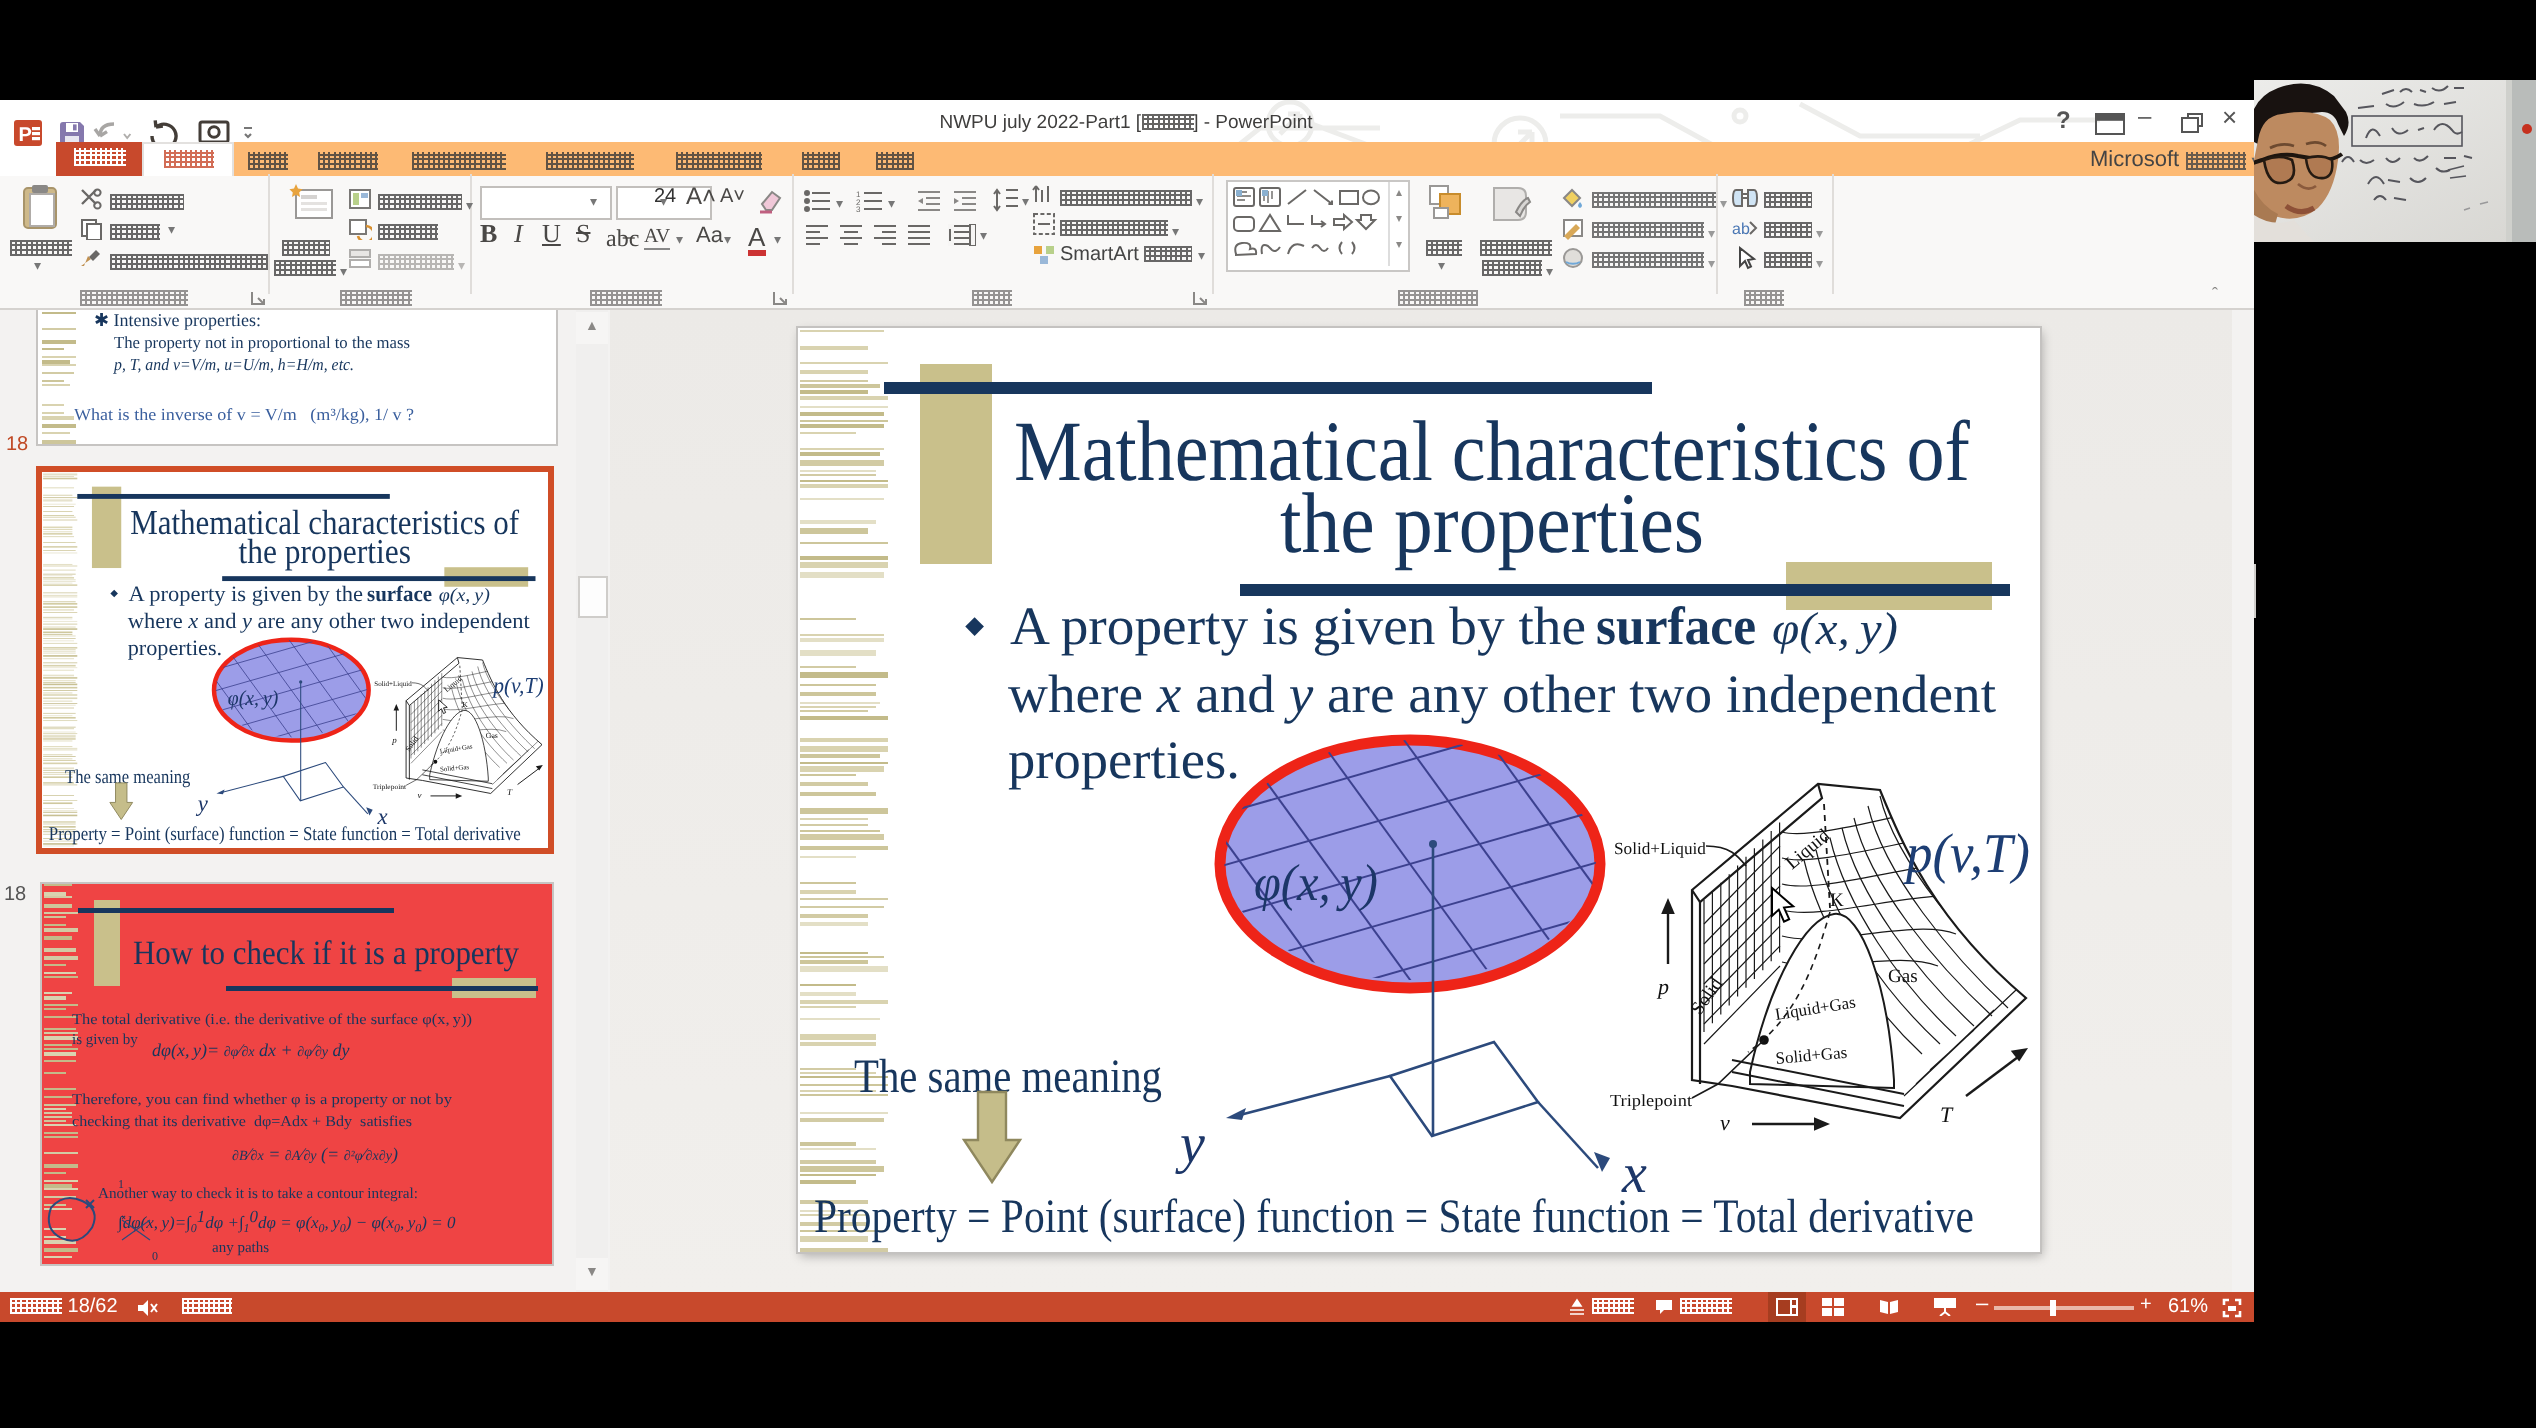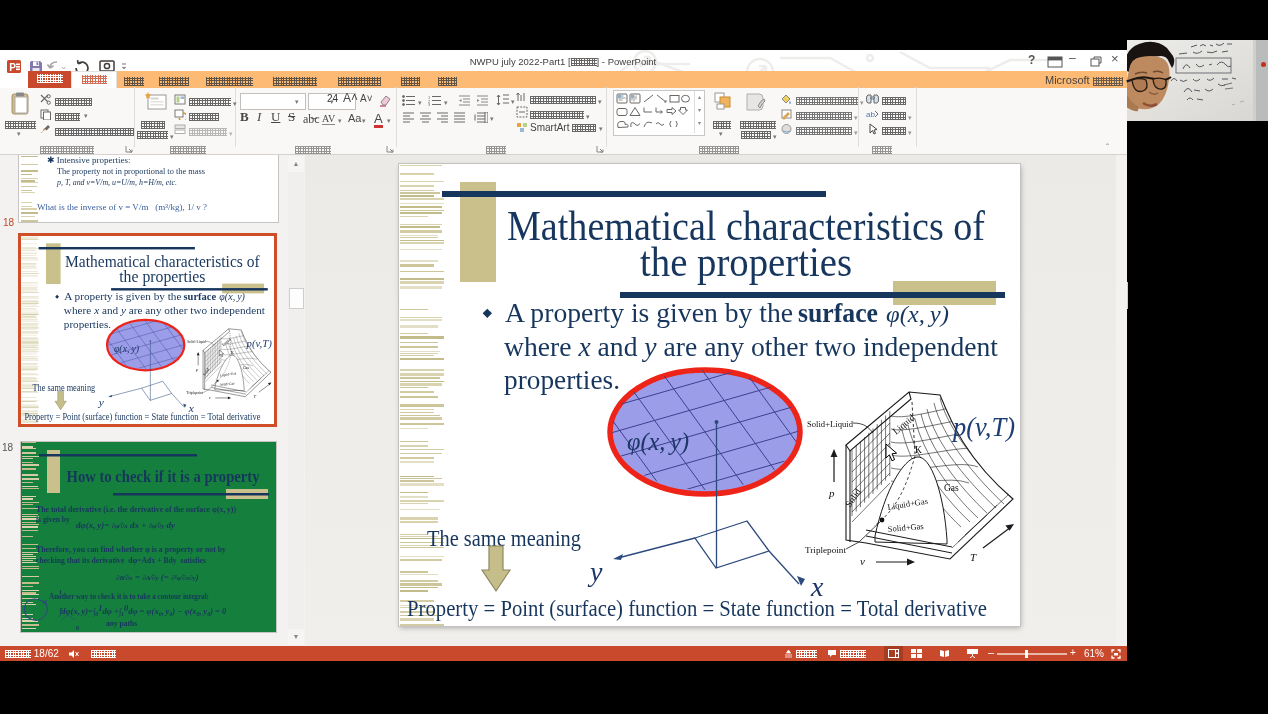--- a/index.html
+++ b/index.html
@@ -633,21 +633,21 @@
 <text x="461" y="401" font-size="11" font-style="italic">v</text>
 <text x="571" y="397" font-size="11" font-style="italic">T</text>
 <text x="554" y="272" font-size="28" font-style="italic" fill="#1d3e74" textLength="62" lengthAdjust="spacingAndGlyphs">p(v,T)</text>
 </g>
 <path d="M454 259 C466 259 470 264 474 269" stroke="#1a1a1a" stroke-width="0.8" fill="none"></path>
 
 <path d="M487 280 l0 14 3.4 -3.2 2.6 6 2.6 -1.2 -2.6 -5.8 4.6 -0.6 Z" fill="#fff" stroke="#000" stroke-width="1"></path>
 </svg></div>
   <div class="abs" style="left:2px;top:288px;font-size:10px;color:#555;">18</div>
 
-  <div class="abs" style="left:20px;top:286px;width:255px;height:190px;background:#15803d;border:1px solid #c6c4c2;overflow:hidden;font-weight:bold;">
+  <div class="abs" style="left:20px;top:286px;width:255px;height:190px;background:#ef4444;border:1px solid #c6c4c2;overflow:hidden;">
     <svg width="255" height="190" viewBox="0 0 255 190">
       <g transform="translate(1,0)">
           <rect x="0" y="0" width="14" height="1" fill="#c3bb8a"></rect>
 <rect x="0" y="4" width="11" height="2" fill="#d9d3b0"></rect>
 <rect x="0" y="6" width="14" height="1" fill="#d2cba4"></rect>
 <rect x="0" y="10" width="14" height="2" fill="#cdc69b"></rect>
 <rect x="0" y="14" width="17" height="1" fill="#d2cba4"></rect>
 <rect x="0" y="16" width="11" height="1" fill="#cdc69b"></rect>
 <rect x="0" y="20" width="11" height="1" fill="#c3bb8a"></rect>
 <rect x="0" y="22" width="17" height="2" fill="#d2cba4"></rect>

